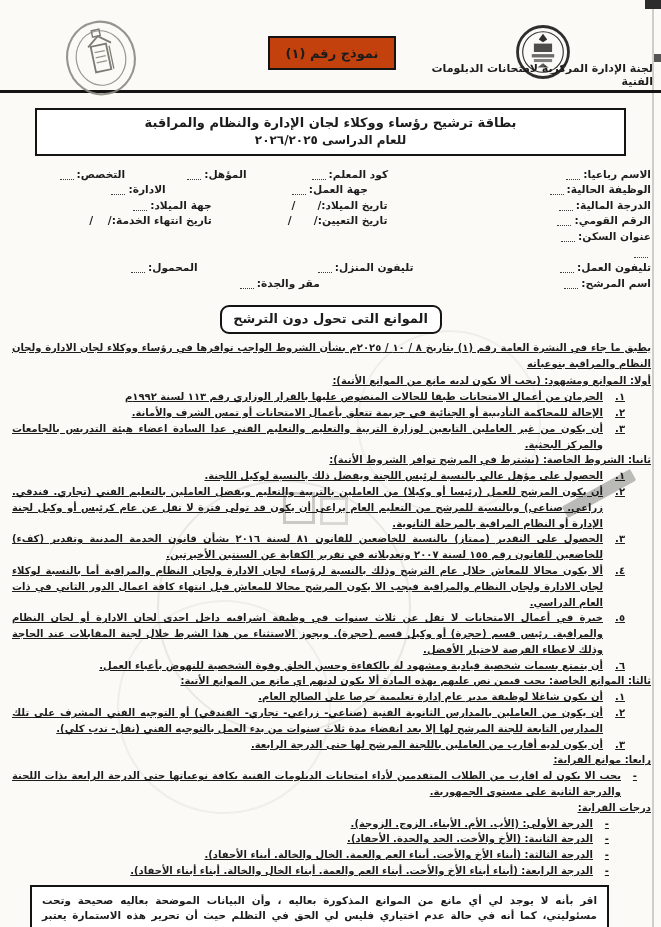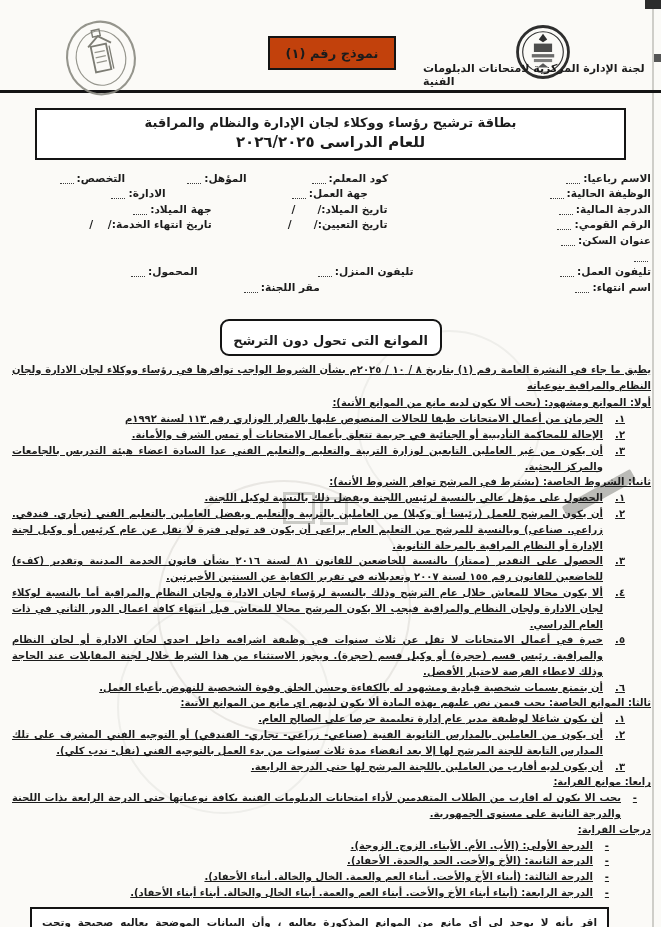--- a/index.html
+++ b/index.html
@@ -17,45 +17,45 @@
   .stamp-wm.a{width:250px;height:250px;top:480px;right:250px;}
   .stamp-wm.b{width:180px;height:180px;top:330px;right:120px;opacity:.18;}
   .stamp-wm.c{width:210px;height:210px;top:600px;right:330px;opacity:.18;}
   .sq-wm{position:absolute;border:3px solid #9a9a94;opacity:.5;}
   .sq-wm.a{top:492px;left:283px;width:26px;height:26px;}
   .sq-wm.b{top:497px;left:320px;width:22px;height:22px;opacity:.35;}
 
   
   .header{position:relative;height:90px;border-bottom:3px solid #141414;}
   .emblem{position:absolute;top:24px;right:90px;width:56px;height:56px;}
-  .committee-name{position:absolute;top:62px;right:8px;width:230px;text-align:left;
+  .committee-name{position:absolute;top:62px;right:8px;width:230px;text-align:right;
     font-size:11px;font-weight:800;}
   .form-no-box{position:absolute;top:36px;right:265px;width:124px;height:30px;
     border:2px solid #141414;display:flex;align-items:center;justify-content:center;
     font-size:13px;font-weight:800;background:#c2410c;}
   .seal{position:absolute;top:16px;left:62px;width:78px;height:84px;opacity:.9;}
 
   
   .title-box{margin:15px 35px 8px;border:2px solid #141414;padding:5px 20px 7px;
     text-align:center;font-weight:800;background:#fff;}
   .title-box .l1{font-size:13px;}
   .title-box .l2{font-size:13px;margin-top:3px;}
-  .title-box .l3{font-size:15px;margin-top:3px;}
+  .title-box .l3{font-size:12px;margin-top:3px;}
 
   
   .form-area{margin:4px 10px 0 14px;font-size:10.6px;font-weight:700;}
   .form-row{display:flex;align-items:flex-end;height:15.6px;}
   .fld{display:flex;align-items:flex-end;}
   .lbl{white-space:nowrap;}
   .dots{border-bottom:1.4px dotted #3c3c3c;height:11px;margin:0 3px;min-width:14px;}
   .slash{white-space:pre;font-weight:700;}
 
   
-  .sect-box{margin:26px auto 6px;width:218px;border:2px solid #141414;border-radius:9px;
-    text-align:center;font-size:13px;font-weight:800;padding:12px 0 6px;background:#fff;position:relative;}
+  .sect-box{margin:16px auto 6px;width:218px;border:2px solid #141414;border-radius:9px;
+    text-align:center;font-size:13px;font-weight:800;padding:4px 0 6px;background:#fff;position:relative;}
 
   
   .bodytxt{margin:0 10px 0 12px;font-size:10px;font-weight:700;line-height:15.8px;
     text-align:justify;position:relative;text-decoration:underline;}
   .para{margin-bottom:2px;}
   .sec-head{font-weight:800;}
   .sec-head .hd{text-decoration:underline;}
   .num-list{margin:0 26px 0 0;}
   .num-item{display:flex;}
   .num-item .num{min-width:22px;flex:none;}
@@ -200,25 +200,25 @@
           <span class="lbl">تليفون المنزل:</span>
           <span class="dots"></span>
         </span>
       <span class="fld" style="flex:1.7">
           <span class="lbl">المحمول:</span>
           <span class="dots"></span>
         </span>
     </div>
     <div class="form-row">
       <span class="fld" style="flex:2.6">
-          <span class="lbl">اسم انتهاء:</span>
+          <span class="lbl">اسم المرشح:</span>
           <span class="dots"></span>
         </span>
       <span class="fld" style="flex:2.4">
-          <span class="lbl">مقر اللجنة:</span>
+          <span class="lbl">مقر والجدة:</span>
           <span class="dots"></span>
         </span>
     </div>
   </div>
 
   <div class="sect-box">الموانع التى تحول دون الترشح</div>
 
   <div class="bodytxt">
 
     <div class="para">يطبق ما جاء في النشرة العامة رقم (١) بتاريخ ٨ / ١٠ / ٢٠٢٥م بشأن الشروط الواجب توافرها في رؤساء ووكلاء لجان الادارة ولجان النظام والمراقبة بنوعياته</div>

